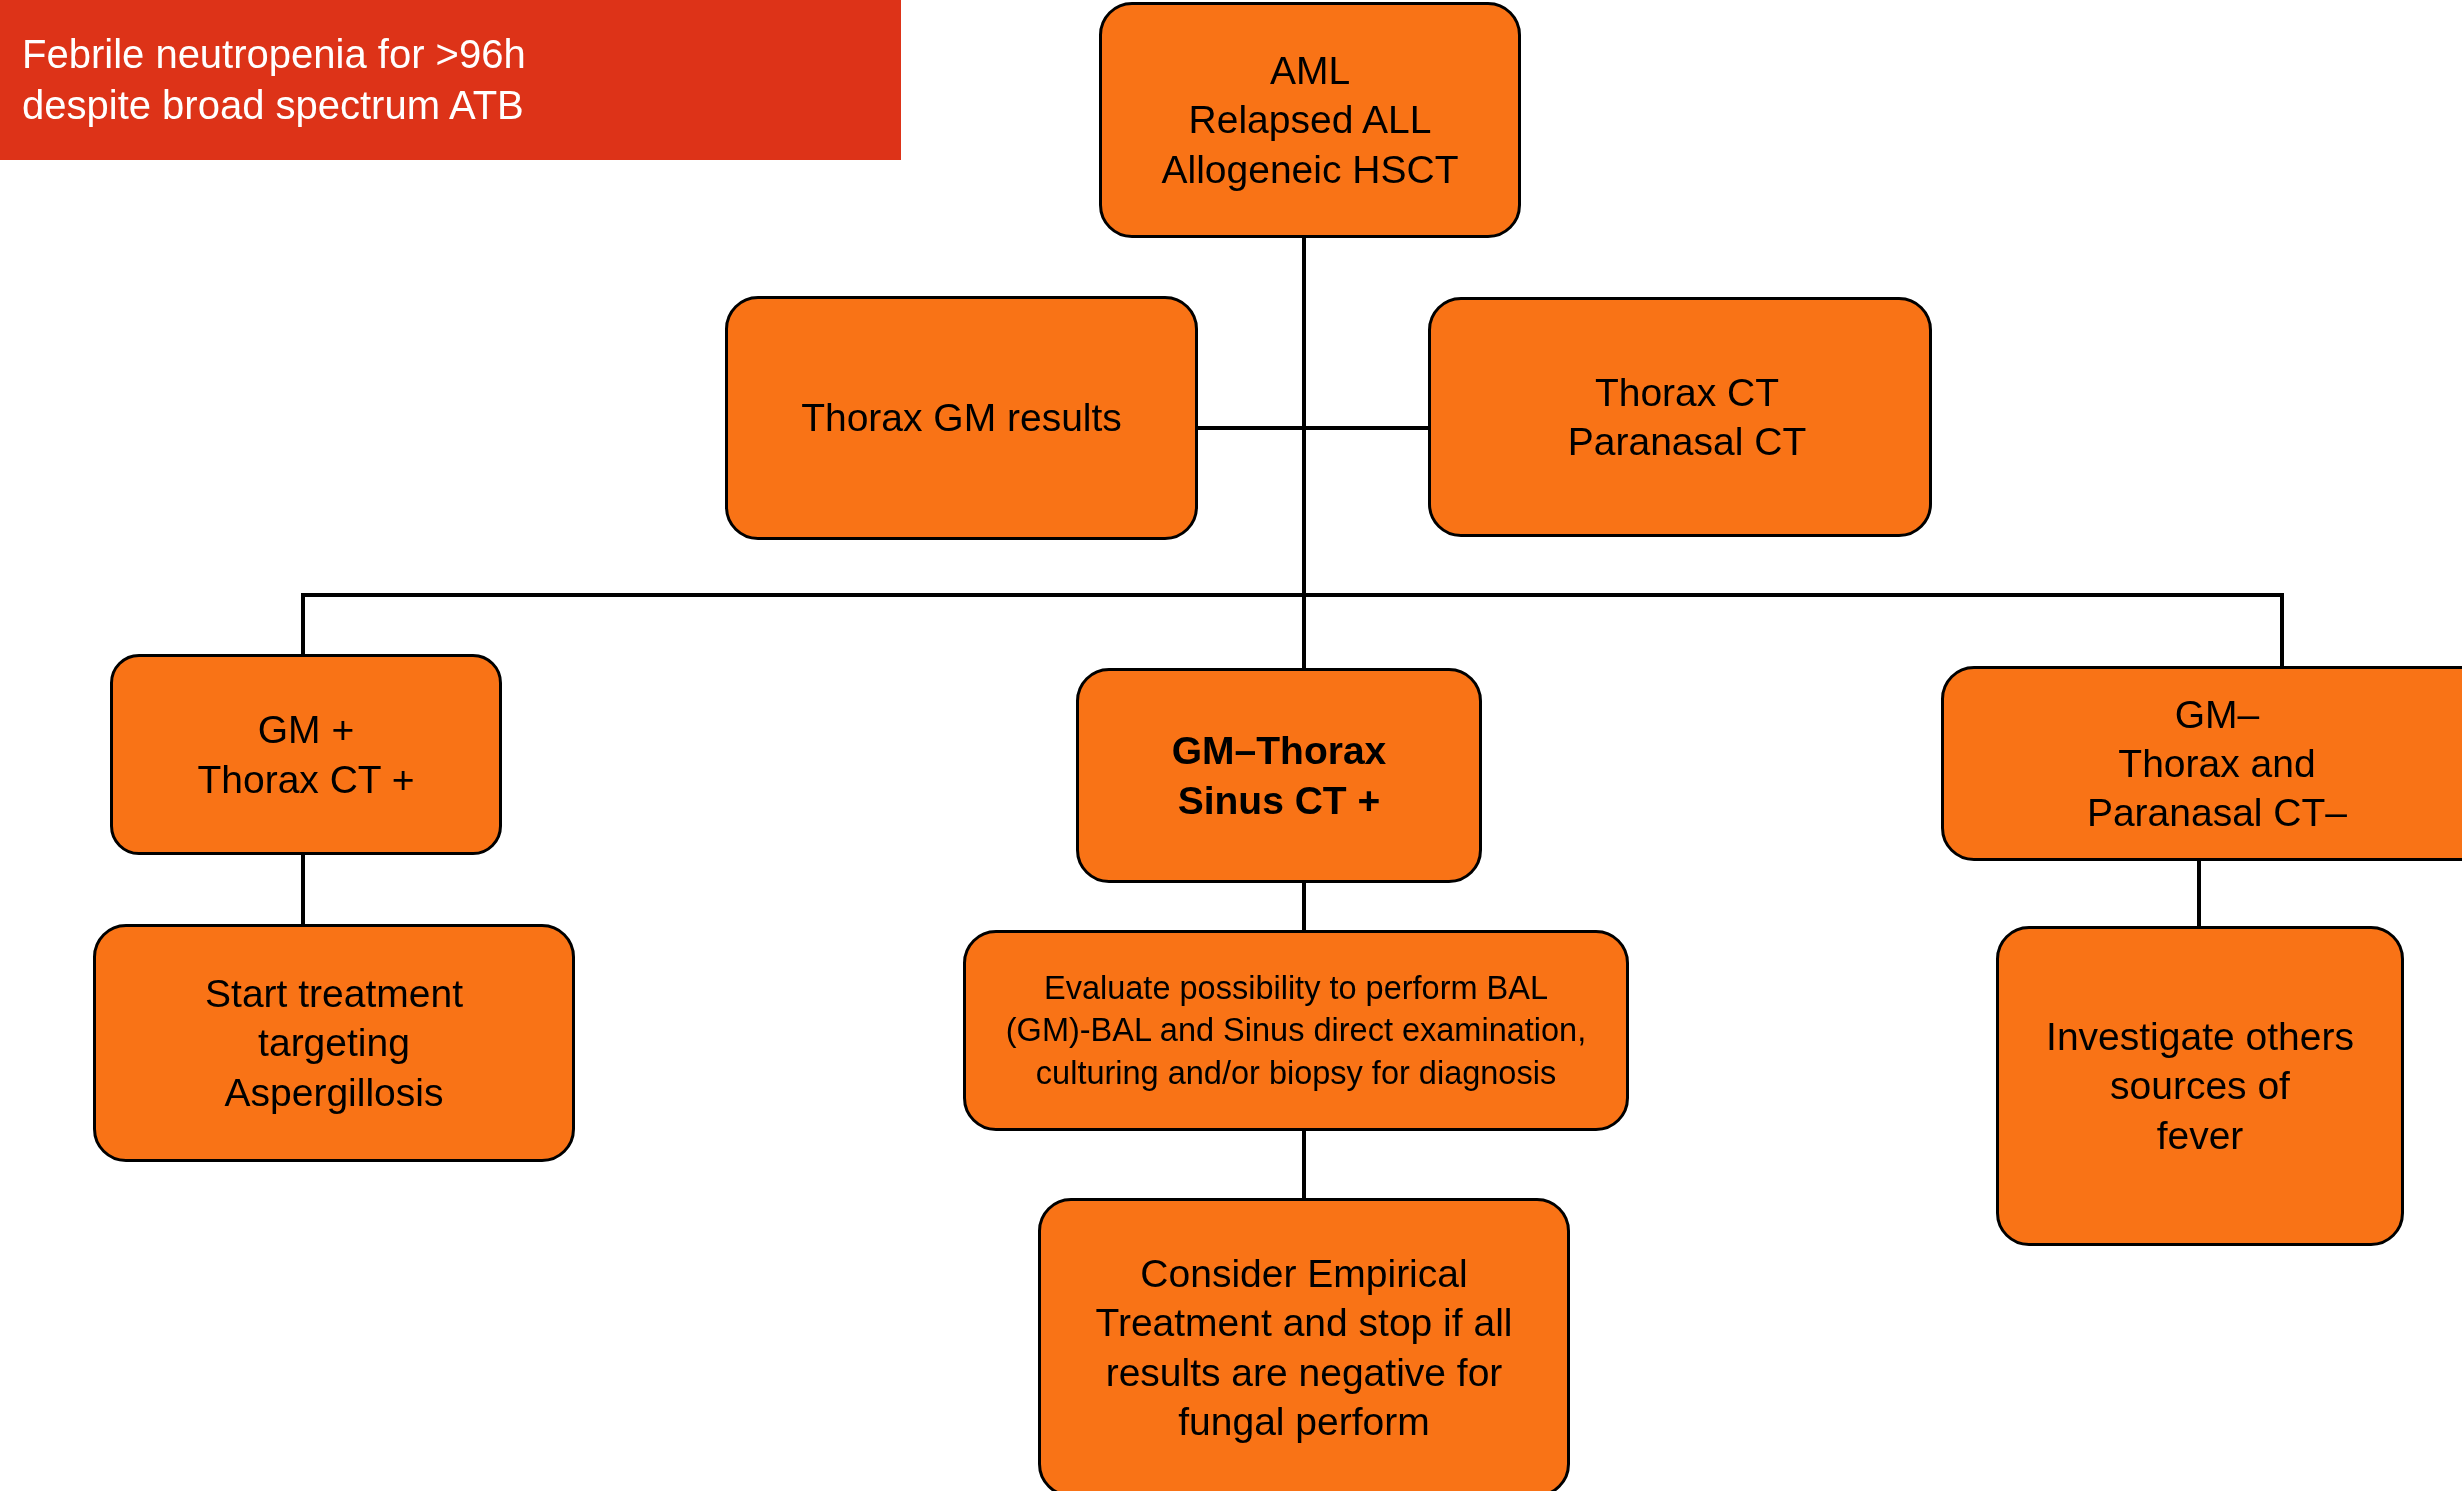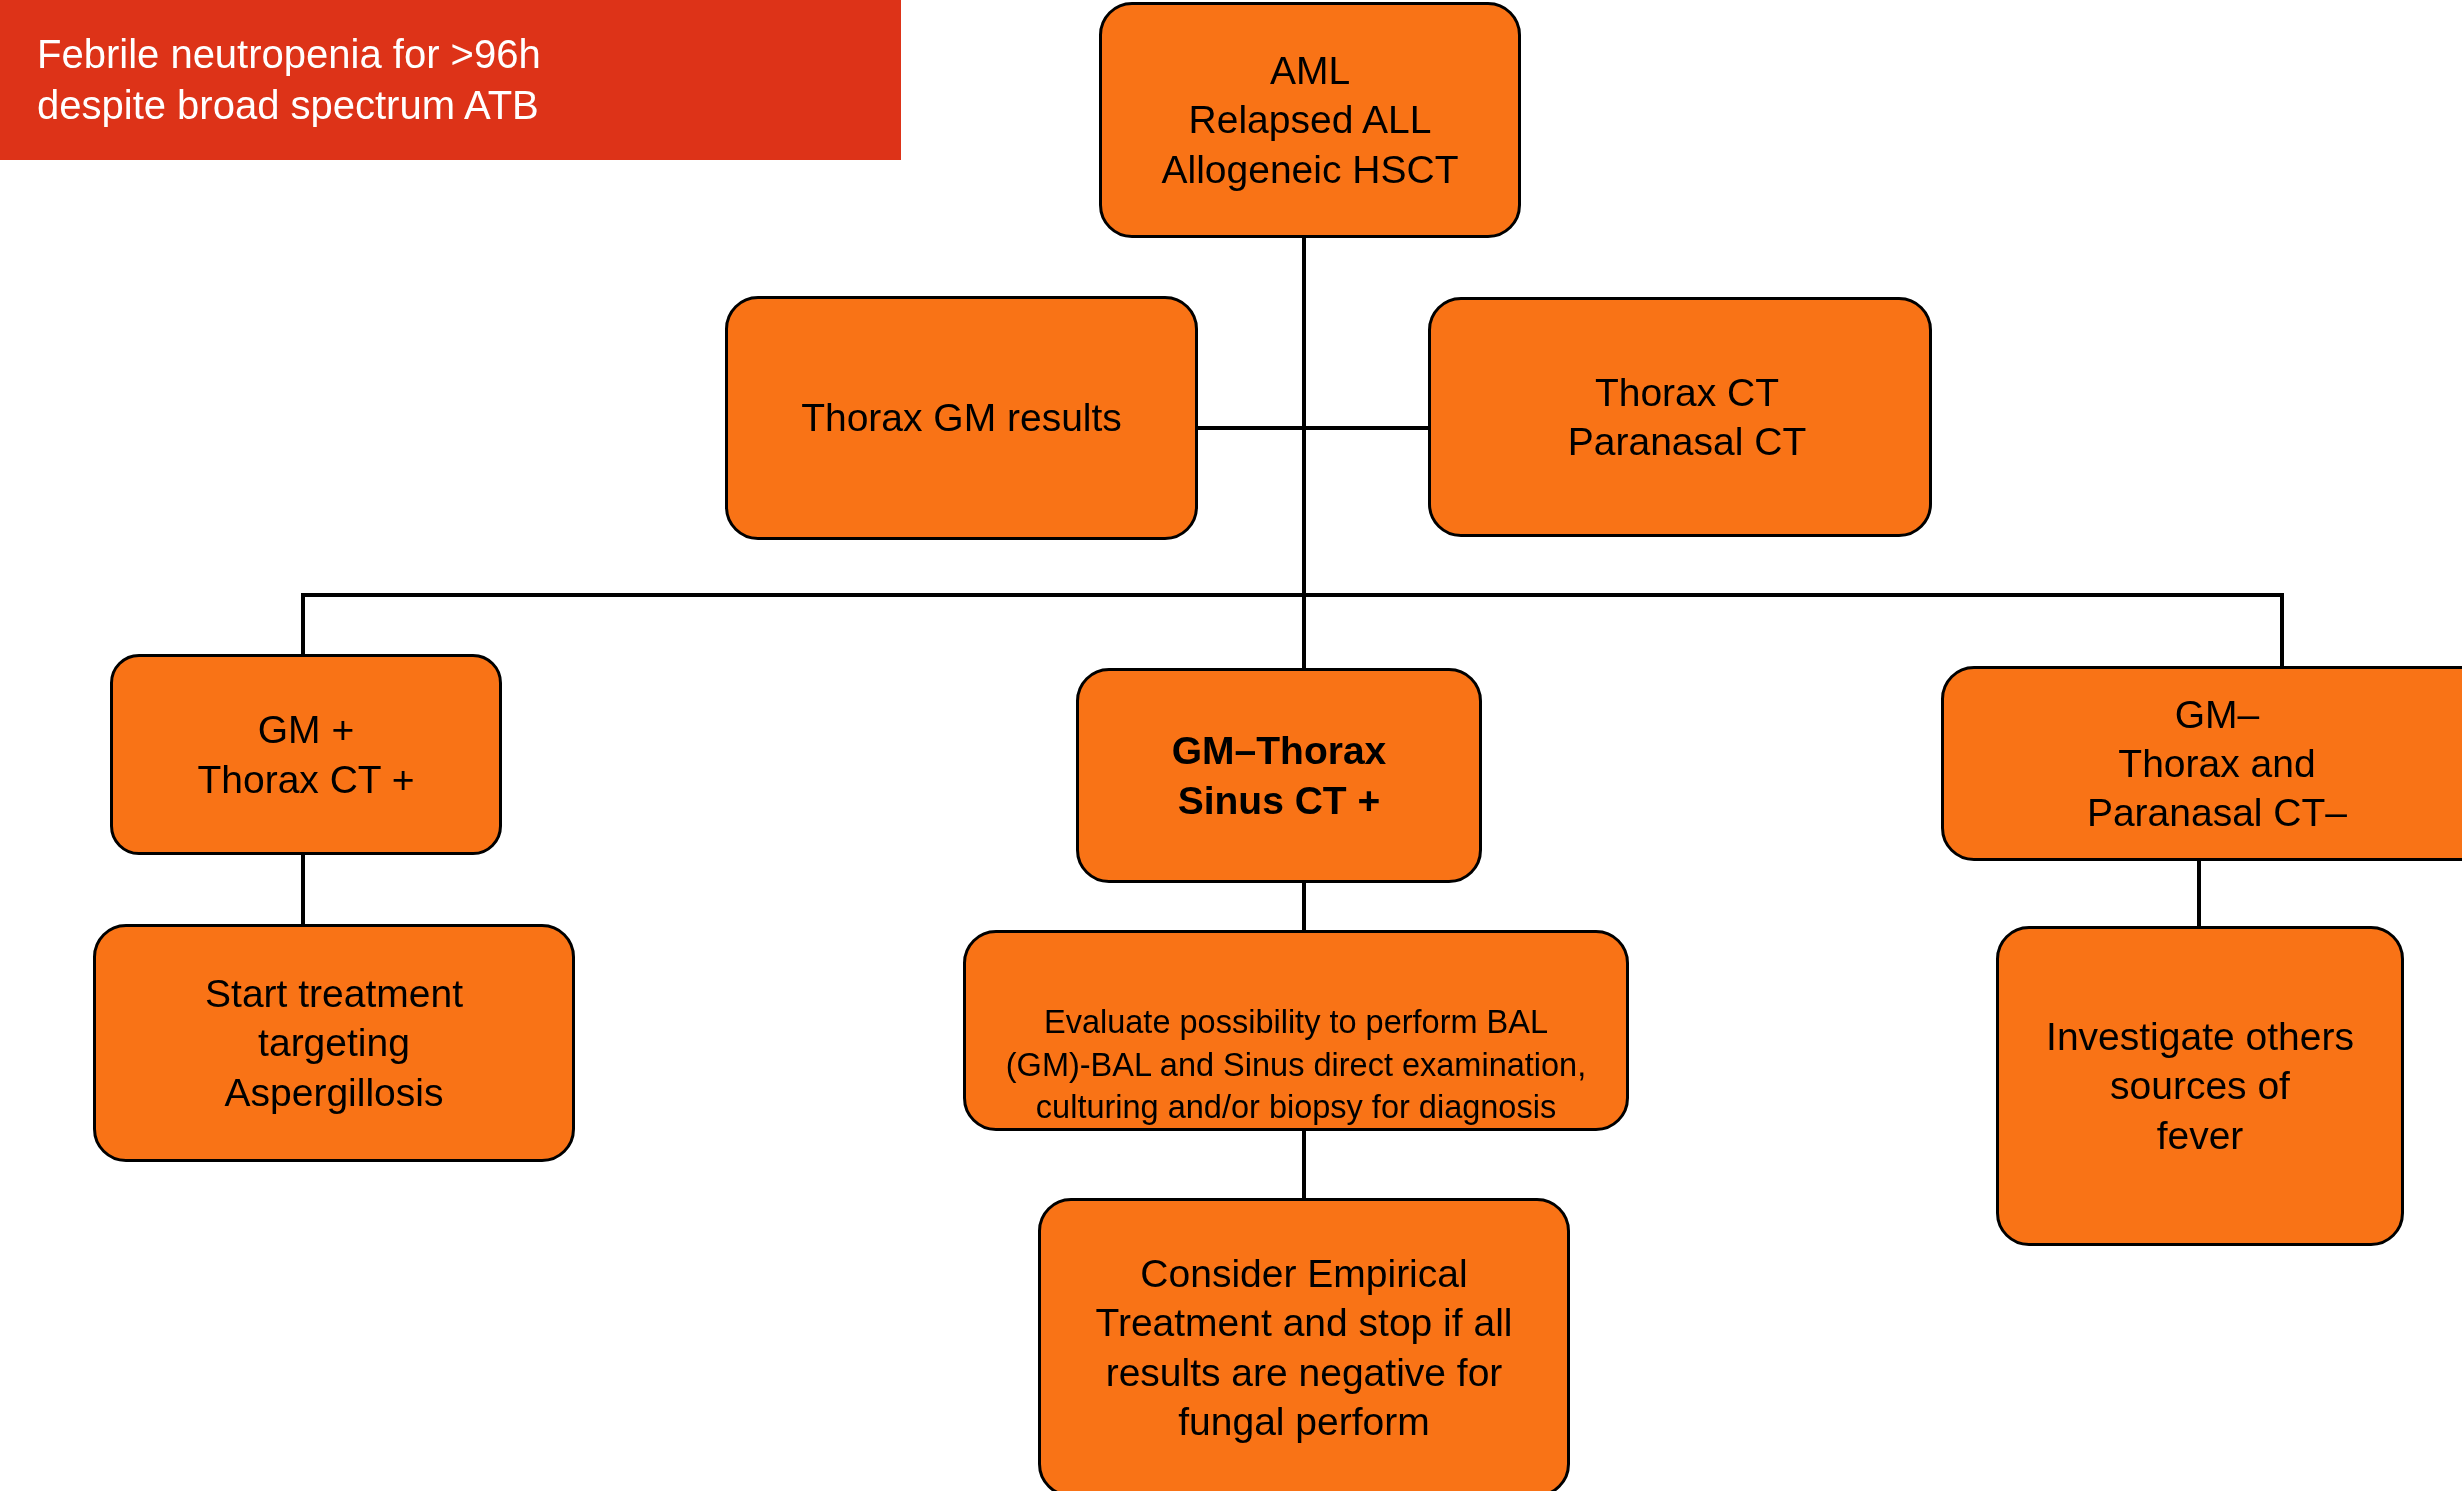--- a/index.html
+++ b/index.html
@@ -17,21 +17,21 @@
     height: 1491px;
     background: #ffffff;
     overflow: hidden;
   }
   .banner {
     position: absolute;
     box-sizing: border-box;
     display: flex;
     flex-direction: column;
     justify-content: center;
-    padding: 0 37px;
+    padding: 0 22px;
     color: #ffffff;
     font-size: 40px;
     line-height: 1.28;
   }
   .node {
     position: absolute;
     box-sizing: border-box;
     background: #f97316;
     border: 3px solid #000000;
     border-radius: 33px;
@@ -39,21 +39,20 @@
     align-items: center;
     justify-content: center;
     text-align: center;
     font-size: 39px;
     line-height: 1.26;
     z-index: 2;
   }
   .node.small {
     font-size: 32.5px;
     line-height: 1.3;
-    align-items: flex-end;
   }
   .node span {
     display: block;
     width: 100%;
     padding: 0 9.9px;
     box-sizing: border-box;
     white-space: pre-line;
   }
   .line {
     position: absolute;

